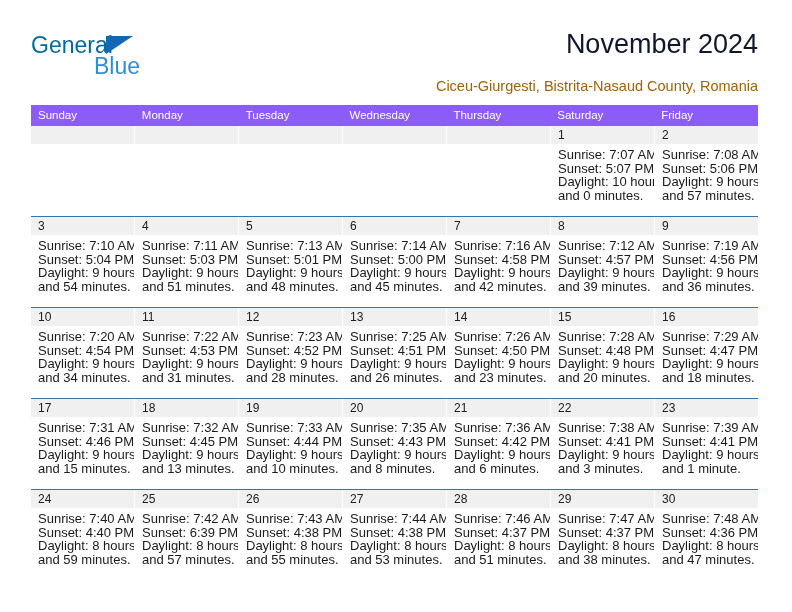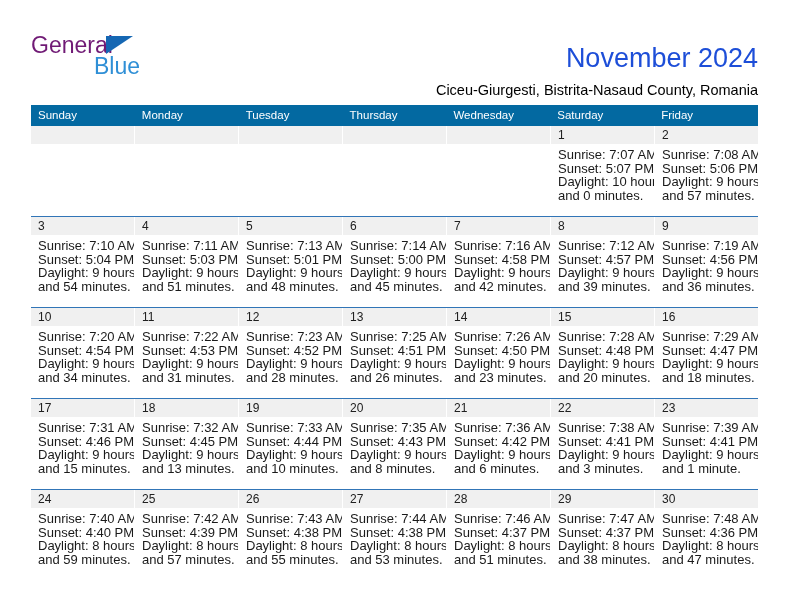--- a/index.html
+++ b/index.html
@@ -34,21 +34,21 @@
     left: 0;
     top: 4px;
     width: 210px;
     height: 60px;
   }
   .brand-general {
     position: absolute;
     left: 0;
     top: 0;
     font-size: 23px;
-    color: #701a75;
+    color: #0369a1;
     letter-spacing: 0px;
     line-height: 26px;
     font-family: "Liberation Sans", sans-serif;
   }
   .brand-tri {
     position: absolute;
     left: 75px;
     top: 4px;
     width: 0;
     height: 0;
@@ -65,43 +65,42 @@
     font-family: "Liberation Sans", sans-serif;
   }
   .title-block {
     position: absolute;
     right: 0;
     top: 0;
     text-align: right;
   }
   .cal-title {
     font-size: 27px;
-    color: #1d4ed8;
+    color: #0f172a;
     line-height: 32px;
     white-space: nowrap;
-    margin-top: 14px;
   }
   .cal-subtitle {
     font-size: 14.5px;
-    color: #000000;
+    color: #a16207;
     line-height: 20px;
-    margin-top: 6px;
+    margin-top: 16px;
     white-space: nowrap;
   }
 
   
   .calendar {
     position: absolute;
     left: 31px;
     top: 105px;
     width: 727px;
   }
   .weekdays {
     display: flex;
-    background: #0369a1;
+    background: #8b5cf6;
     height: 21px;
   }
   .weekday {
     flex: 1 1 0;
     color: #ffffff;
     font-size: 11.5px;
     line-height: 21px;
     padding-left: 7px;
     box-sizing: border-box;
     white-space: nowrap;
@@ -159,22 +158,22 @@
       <div class="cal-subtitle">Ciceu-Giurgesti, Bistrita-Nasaud County, Romania</div>
     </div>
 
   </div>
 
   <div class="calendar">
     <div class="weekdays">
         <div class="weekday">Sunday</div>
         <div class="weekday">Monday</div>
         <div class="weekday">Tuesday</div>
+        <div class="weekday">Wednesday</div>
         <div class="weekday">Thursday</div>
-        <div class="weekday">Wednesday</div>
         <div class="weekday">Saturday</div>
         <div class="weekday">Friday</div>
       </div>
     <div class="weeks">
         <div class="week first">
           <div class="daycell empty">
             <div class="daynum-band"></div>
           </div>
           <div class="daycell empty">
             <div class="daynum-band"></div>
@@ -409,21 +408,21 @@
               <div>Sunrise: 7:40 AM</div>
               <div>Sunset: 4:40 PM</div>
               <div>Daylight: 8 hours</div>
               <div>and 59 minutes.</div>
             </div>
           </div>
           <div class="daycell">
             <div class="daynum-band">25</div>
             <div class="details">
               <div>Sunrise: 7:42 AM</div>
-              <div>Sunset: 4:39 PM</div>
+              <div>Sunset: 6:39 PM</div>
               <div>Daylight: 8 hours</div>
               <div>and 57 minutes.</div>
             </div>
           </div>
           <div class="daycell">
             <div class="daynum-band">26</div>
             <div class="details">
               <div>Sunrise: 7:43 AM</div>
               <div>Sunset: 4:38 PM</div>
               <div>Daylight: 8 hours</div>

